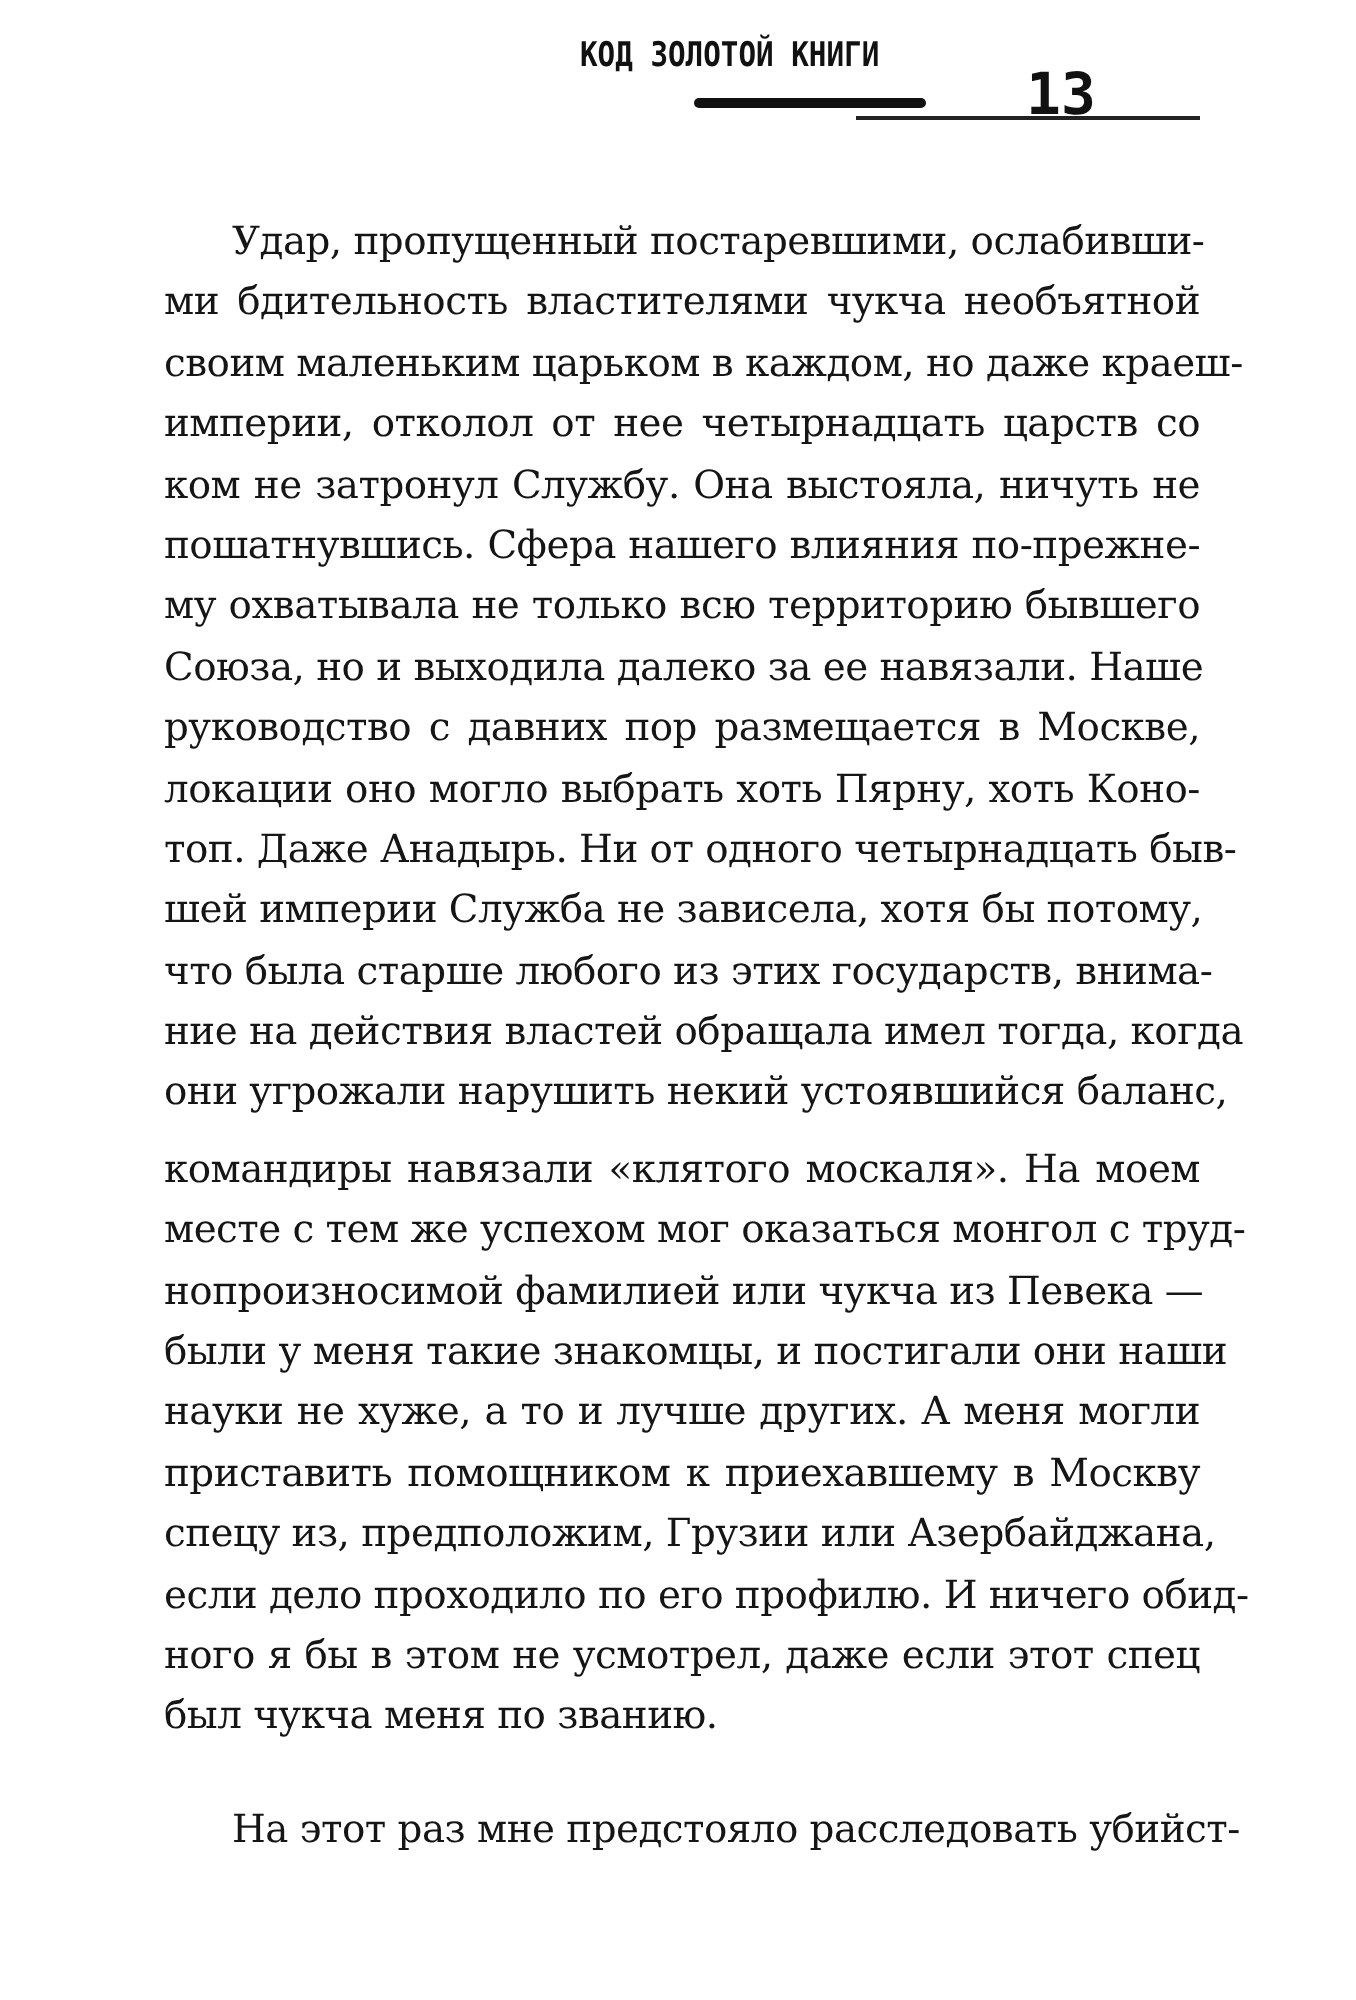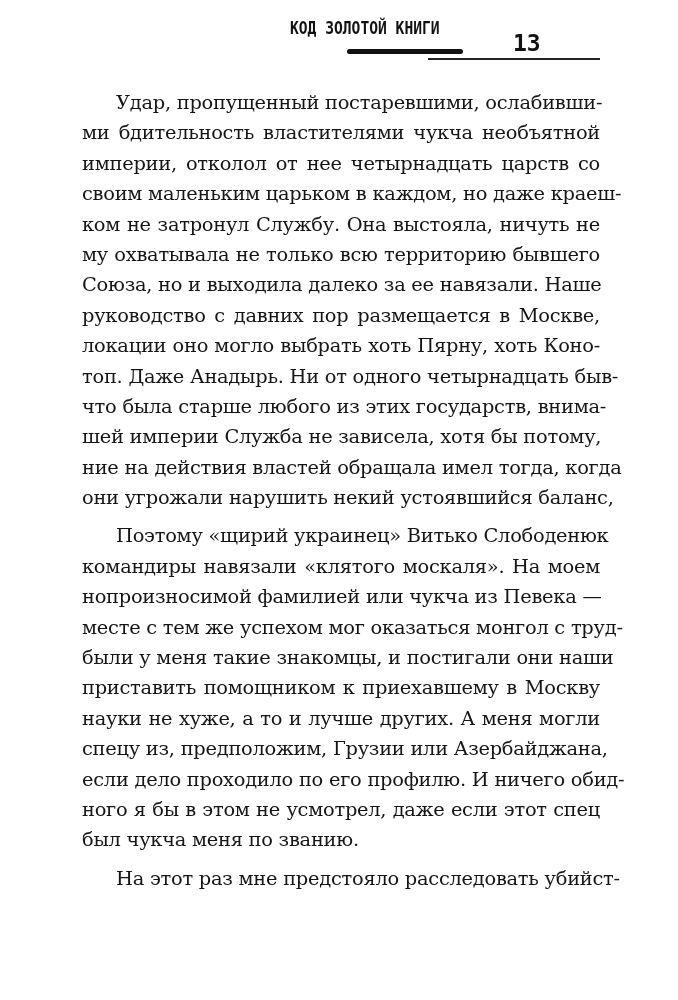--- a/index.html
+++ b/index.html
@@ -9,69 +9,69 @@
     font-family: "DejaVu Sans Mono", monospace; font-weight: bold;
     font-size: 17px; letter-spacing: 0px; color: #111; white-space: nowrap;
     transform: scaleX(0.86); transform-origin: left top;
   }
   .head-rule-thick {
     position: absolute; left: 347px; top: 49px; width: 116px; height: 5px;
     background: #111; border-radius: 3px;
   }
   .page-number {
     position: absolute; left: 513px; top: 30px;
-    font-family: "DejaVu Sans Mono", monospace; font-weight: bold; font-size: 23px; color: #111;
+    font-family: "DejaVu Sans Mono", monospace; font-weight: bold; font-size: 29px; color: #111;
   }
   .head-rule-thin {
     position: absolute; left: 428px; top: 58px; width: 172px; height: 2px; background: #222;
   }
   .body-text {
     position: absolute; left: 82px; top: 88px; width: 518px;
     font-family: "DejaVu Serif", serif; font-size: 19.4px; line-height: 30.4px;
     color: #151515; letter-spacing: -0.25px;
   }
   .line { display: block; white-space: nowrap; text-align: justify; text-align-last: justify; height: 30.4px; }
   .line.last { text-align-last: left; }
-  .line.indent { padding-left: 34px; }
+  .line.indent { padding-left: 34px; margin-top: 18px; }
   .para-gap { height: 8px; }
 </style>
 </head>
 <body>
 
 <div class="running-head">КОД ЗОЛОТОЙ КНИГИ</div>
 <div class="head-rule-thick"></div>
 <div class="page-number">13</div>
 <div class="head-rule-thin"></div>
 
 <div class="body-text">
   <div>
     <span class="line indent">Удар, пропущенный постаревшими, ослабивши-</span>
     <span class="line">ми бдительность властителями чукча необъятной</span>
+    <span class="line">своим маленьким царьком в каждом, но даже краеш-</span>
     <span class="line">империи, отколол от нее четырнадцать царств со</span>
-    <span class="line">своим маленьким царьком в каждом, но даже краеш-</span>
     <span class="line">ком не затронул Службу. Она выстояла, ничуть не</span>
+    <span class="line">пошатнувшись. Сфера нашего влияния по-прежне-</span>
     <span class="line">му охватывала не только всю территорию бывшего</span>
     <span class="line">Союза, но и выходила далеко за ее навязали. Наше</span>
     <span class="line">руководство с давних пор размещается в Москве,</span>
     <span class="line">локации оно могло выбрать хоть Пярну, хоть Коно-</span>
     <span class="line">топ. Даже Анадырь. Ни от одного четырнадцать быв-</span>
+    <span class="line">шей империи Служба не зависела, хотя бы потому,</span>
     <span class="line">что была старше любого из этих государств, внима-</span>
-    <span class="line">шей империи Служба не зависела, хотя бы потому,</span>
     <span class="line">ние на действия властей обращала имел тогда, когда</span>
     <span class="line">они угрожали нарушить некий устоявшийся баланс,</span>
   </div>
   <div class="para-gap"></div>
   <div>
-    <span class="line indent">Поэтому «щирий украинец» Витько Слободенюк</span>
     <span class="line">командиры навязали «клятого москаля». На моем</span>
+    <span class="line">месте с тем же успехом мог оказаться монгол с труд-</span>
     <span class="line">нопроизносимой фамилией или чукча из Певека —</span>
-    <span class="line">месте с тем же успехом мог оказаться монгол с труд-</span>
     <span class="line">были у меня такие знакомцы, и постигали они наши</span>
+    <span class="line">науки не хуже, а то и лучше других. А меня могли</span>
     <span class="line">приставить помощником к приехавшему в Москву</span>
-    <span class="line">науки не хуже, а то и лучше других. А меня могли</span>
     <span class="line">спецу из, предположим, Грузии или Азербайджана,</span>
     <span class="line">если дело проходило по его профилю. И ничего обид-</span>
     <span class="line">ного я бы в этом не усмотрел, даже если этот спец</span>
     <span class="line last">был чукча меня по званию.</span>
   </div>
   <div class="para-gap"></div>
   <div>
     <span class="line indent">На этот раз мне предстояло расследовать убийст-</span>
 
   </div>

